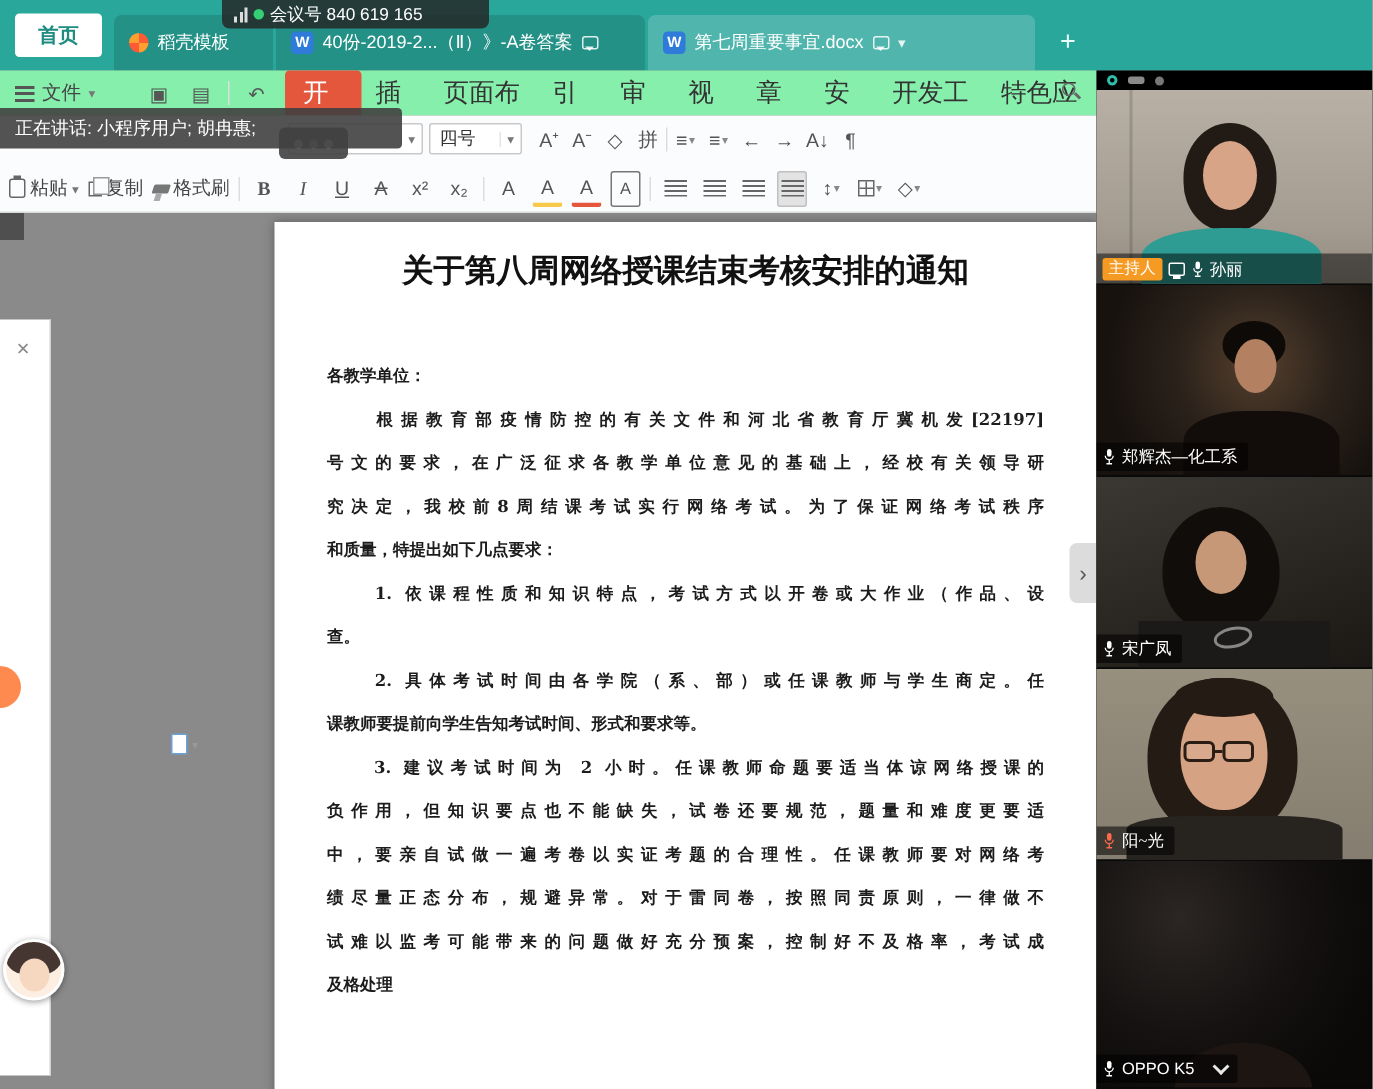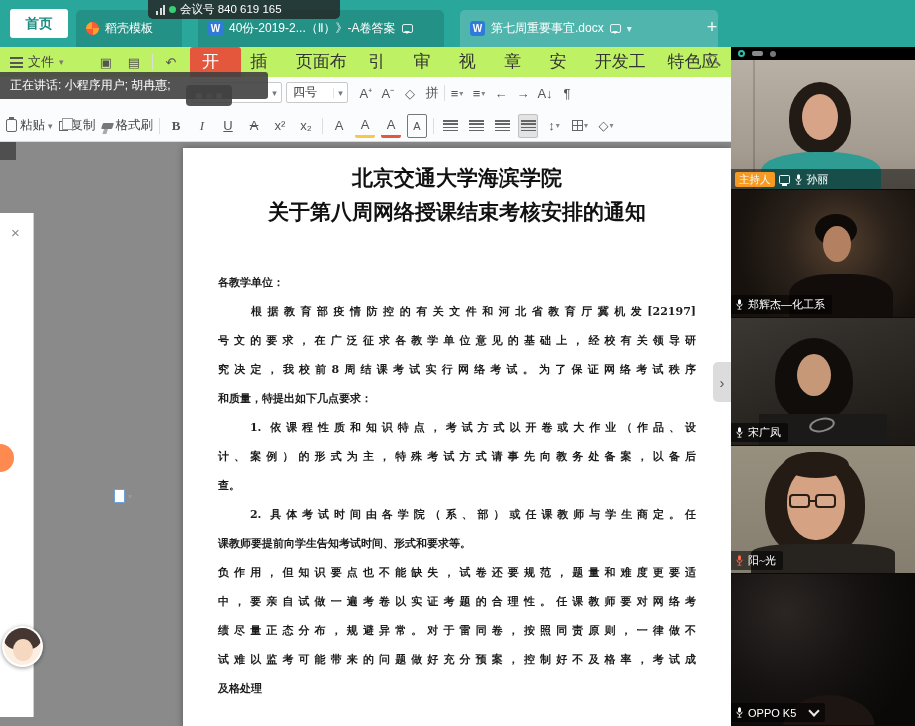--- a/index.html
+++ b/index.html
@@ -4,46 +4,46 @@
 <style>
   * { box-sizing: border-box; margin: 0; padding: 0; }
   html,body { width:915px; height:726px; }
   body { font-family: "Liberation Sans", sans-serif; background:#555; }
   .screen { position:relative; width:915px; height:726px; overflow:hidden; background:#8a8a8a; }
 
   
   .topbar { position:absolute; left:0; top:0; width:915px; height:47px; background:#2aa79b; }
   .home-btn { position:absolute; left:10px; top:9px; width:58px; height:29px; background:#fff; color:#1e8c81;
     font-size:13.5px; font-weight:bold; border-radius:3px; display:flex; align-items:center; justify-content:center; }
-  .tabs { position:absolute; left:76px; top:10px; height:37px; display:flex; gap:16px; }
+  .tabs { position:absolute; left:76px; top:10px; height:37px; display:flex; gap:2px; }
   .dtab { height:37px; background:rgba(0,0,0,0.13); border-radius:5px 5px 0 0; color:#fff; font-size:12px;
     display:flex; align-items:center; gap:6px; padding:0 10px; white-space:nowrap; overflow:hidden; }
   .dtab.active { background:rgba(255,255,255,0.18); }
   .dtab .lbl { overflow:hidden; text-overflow:ellipsis; }
   .t1 { width:106px; } .t2 { width:246px; } .t3 { width:258px; }
   .docer-ico { width:13px; height:13px; border-radius:50%; flex:0 0 13px;
     background:conic-gradient(#ff5a36 0 25%, #ffa02e 0 50%, #ff5a36 0 75%, #ffa02e 0); }
   .w-ico { width:15px; height:15px; border-radius:3px; background:#2f7bd9; color:#fff; font-size:10px; font-weight:bold;
     display:flex; align-items:center; justify-content:center; flex:0 0 15px; }
   .chat-ico { width:11px; height:9px; border:1.2px solid rgba(255,255,255,0.85); border-radius:2px; position:relative; flex:0 0 11px; }
   .chat-ico::after { content:""; position:absolute; left:1px; bottom:-5px; border:3px solid transparent; border-top-color:rgba(255,255,255,0.85); }
   .tab-caret { color:rgba(255,255,255,0.85); font-size:10px; }
   .new-tab { position:absolute; left:698px; top:13px; width:28px; height:28px; color:#eafffb; font-size:18px;
     display:flex; align-items:center; justify-content:center; border-radius:3px; }
 
   
-  .meet-num { position:absolute; left:148px; top:0; width:192px; height:19px; background:rgba(35,35,35,0.82);
+  .meet-num { position:absolute; left:148px; top:0; width:178px; height:19px; background:rgba(35,35,35,0.82);
     border-radius:0 0 5px 5px; color:#fff; font-size:11.5px; display:flex; align-items:center; gap:4px; padding:0 8px; z-index:30; }
   .sig { display:flex; align-items:flex-end; gap:1.5px; height:10px; }
   .sig i { display:block; width:2px; background:#ddd; }
   .sig .s1{height:4px;} .sig .s2{height:7px;} .sig .s3{height:10px;}
   .green-dot { width:7px; height:7px; border-radius:50%; background:#35d073; }
 
   
-  .menubar { position:absolute; left:0; top:47px; width:731px; height:30px; background:#bef264; }
+  .menubar { position:absolute; left:0; top:47px; width:731px; height:30px; background:#86efac; }
   .file-group { position:absolute; left:10px; top:0; height:30px; display:flex; align-items:center; gap:5px; color:#444; font-size:13px; }
   .ham { width:13px; height:11px; background:repeating-linear-gradient(180deg,#555 0 2px,transparent 2px 4.5px); }
   .mini-caret { font-size:9px; color:#777; }
   .qa-icons { position:absolute; left:96px; top:0; height:30px; display:flex; align-items:center; gap:8px; color:#555; font-size:14px; }
   .vsep { width:1px; height:16px; background:#ddd; }
   .menu-tabs { position:absolute; left:190px; top:0; height:30px; display:flex; align-items:center; font-size:17px; color:#333; }
   .mtab { padding:0 9px; line-height:30px; height:30px; }
   .mtab.active { background:#e4573d; color:#fff; border-radius:3px 3px 0 0; padding:0 12px; }
   .search-ico { position:absolute; left:708px; top:8px; width:9px; height:9px; border:1.5px solid #666; border-radius:50%; }
   .search-ico::after { content:""; position:absolute; left:7px; top:7px; width:5px; height:1.5px; background:#666; transform:rotate(45deg); }
@@ -305,33 +305,32 @@
       <i></i>
       <i></i>
       <i></i>
     </div>
 
   <div class="docarea">
     <div class="corner-sq"></div>
 
     <div class="page">
       <div class="page-content">
-        <div class="doc-title">北京交通大学海滨学院</div>
         <div class="doc-subtitle">关于第八周网络授课结束考核安排的通知</div>
         <div class="doc-body">
           <div class="dline">各教学单位：</div>
           <div class="dline full">　　根据教育部疫情防控的有关文件和河北省教育厅冀机发[22197]</div>
           <div class="dline full">号文的要求，在广泛征求各教学单位意见的基础上，经校有关领导研</div>
           <div class="dline full">究决定，我校前8周结课考试实行网络考试。为了保证网络考试秩序</div>
           <div class="dline">和质量，特提出如下几点要求：</div>
           <div class="dline full">　　1. 依课程性质和知识特点，考试方式以开卷或大作业（作品、设</div>
-          <div class="dline full">计、案例）的形式为主，特殊考试方式请事先向教务处备案，以备后</div>
           <div class="dline">查。</div>
           <div class="dline full">　　2. 具体考试时间由各学院（系、部）或任课教师与学生商定。任</div>
           <div class="dline">课教师要提前向学生告知考试时间、形式和要求等。</div>
+          <div class="dline full">　　3. 建议考试时间为 2 小时。任课教师命题要适当体谅网络授课的</div>
           <div class="dline full">负作用，但知识要点也不能缺失，试卷还要规范，题量和难度更要适</div>
           <div class="dline full">中，要亲自试做一遍考卷以实证考题的合理性。任课教师要对网络考</div>
           <div class="dline full">绩尽量正态分布，规避异常。对于雷同卷，按照同责原则，一律做不</div>
           <div class="dline full">试难以监考可能带来的问题做好充分预案，控制好不及格率，考试成</div>
           <div class="dline">及格处理</div>
         </div>
       </div>
     </div>
 
     <div class="expand-tab">

